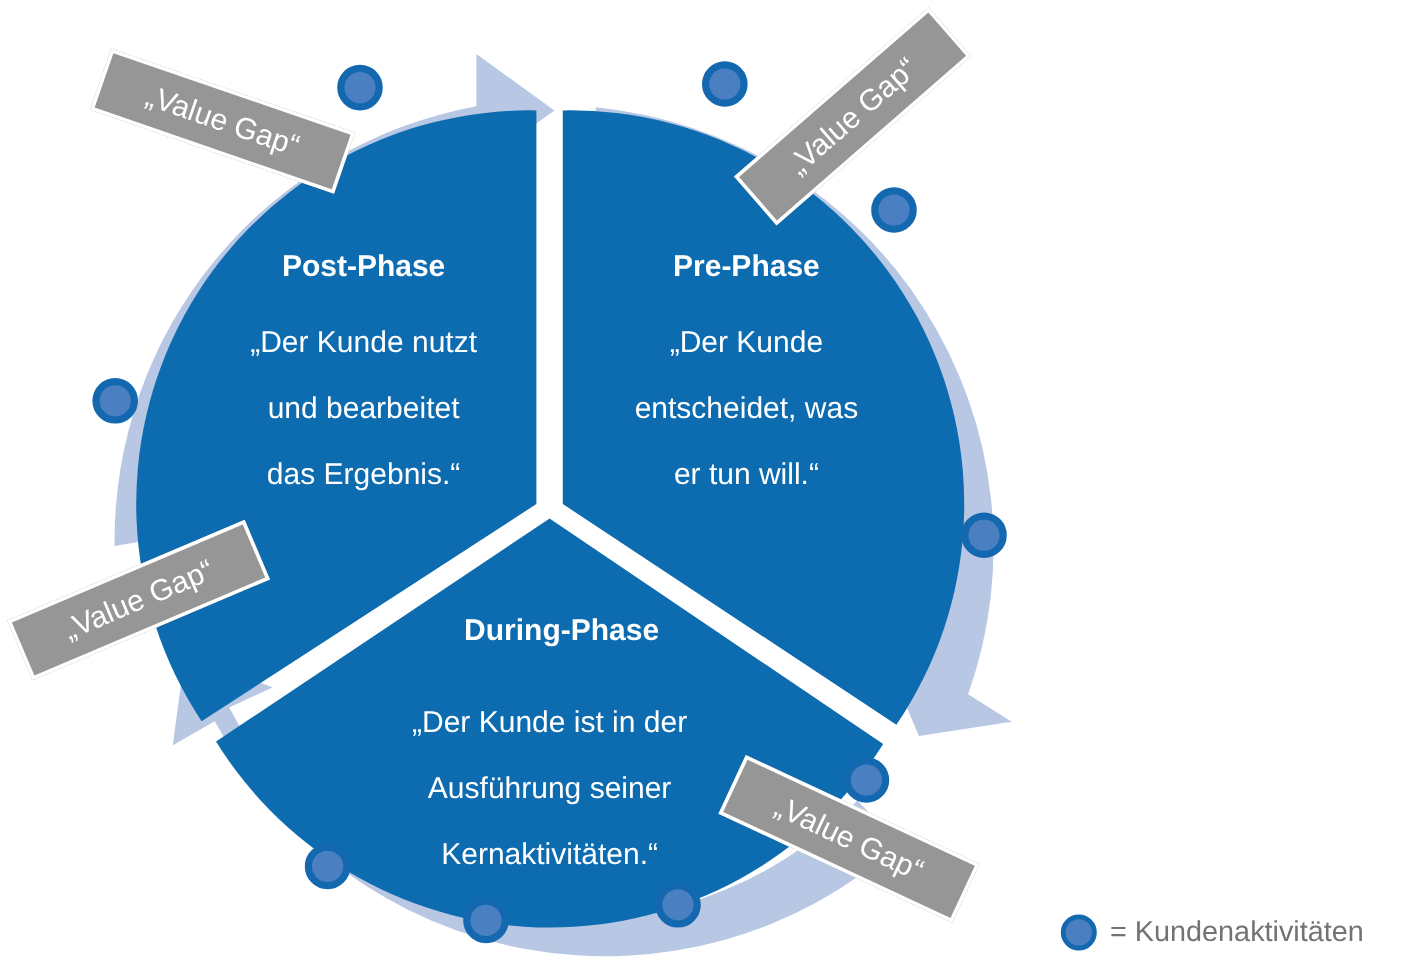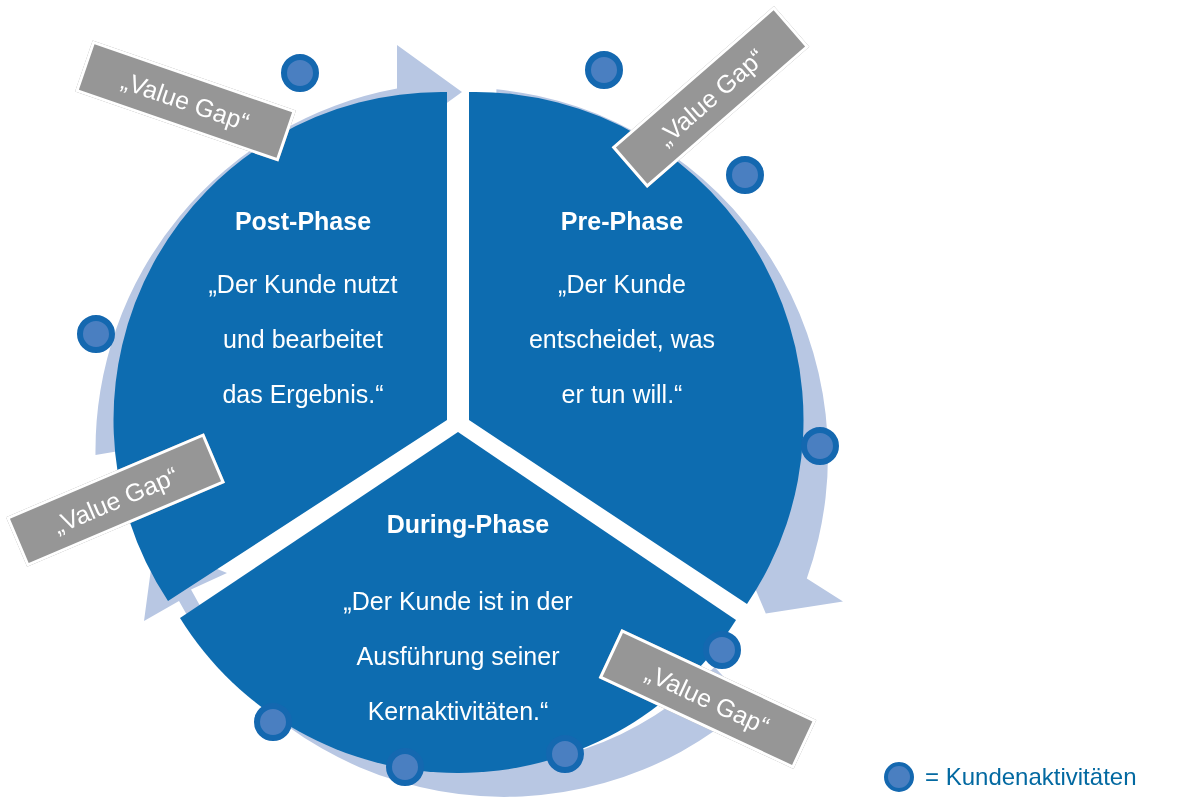--- a/index.html
+++ b/index.html
@@ -60,21 +60,21 @@
   .legend-dot {
     width: 30px;
     height: 30px;
     border-radius: 50%;
     background: #4a7fc1;
     border: 4px solid #1468b0;
     box-sizing: border-box;
   }
   .legend-label {
     font-size: 24px;
-    color: #0369a1;
+    color: #737373;
     white-space: nowrap;
   }
 </style>
 </head>
 <body>
 
 <div id="stage">
 
   <svg id="diagram-svg" viewBox="0 0 1184 812">
 

